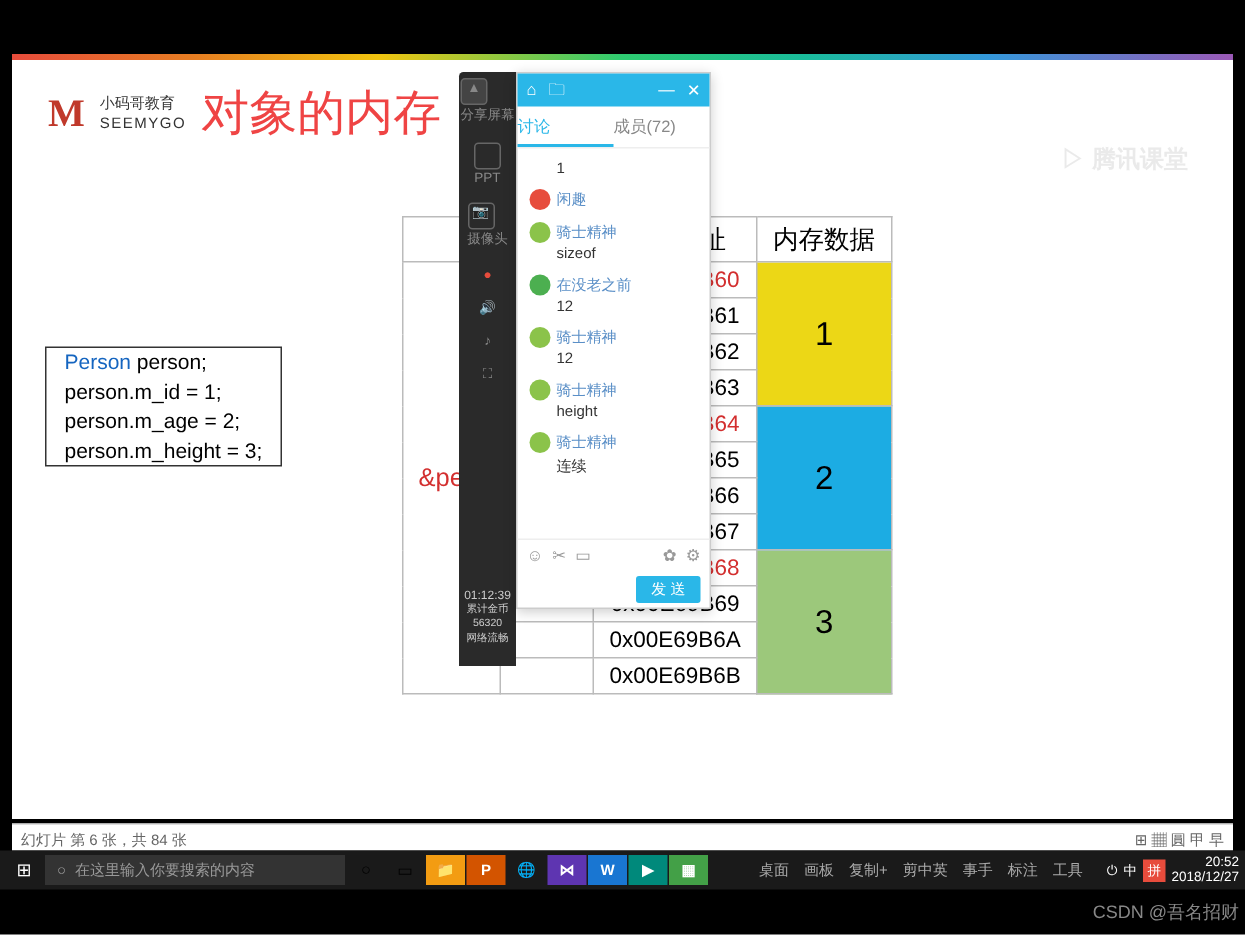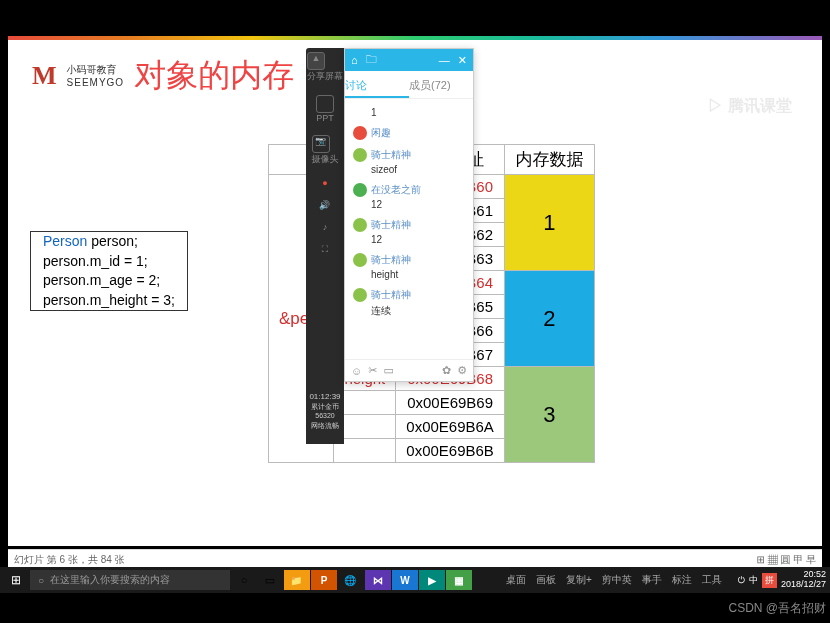--- a/index.html
+++ b/index.html
@@ -234,20 +234,23 @@
         <div class="t">连续</div>
       </div>
   </div>
   <div class="chat-input">
     <span>☺</span>
     <span>✂</span>
     <span>▭</span>
     <span style="margin-left:auto">✿</span>
     <span>⚙</span>
   </div>
+  <div class="chat-send">
+      <button>发 送</button>
+    </div>
 </div>
 
 <div class="status">
   <span>幻灯片 第 6 张，共 84 张</span>
   <span class="r">⊞ ▦ 圓 甲 早</span>
 </div>
 
 <div class="taskbar">
   <div class="win">⊞</div>
   <div class="search">○ <span>在这里输入你要搜索的内容</span></div>

